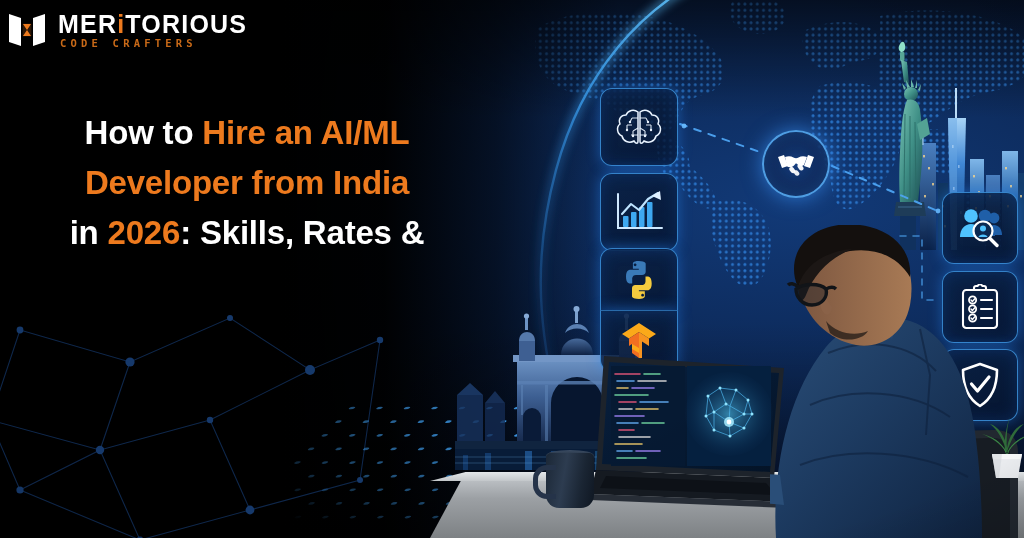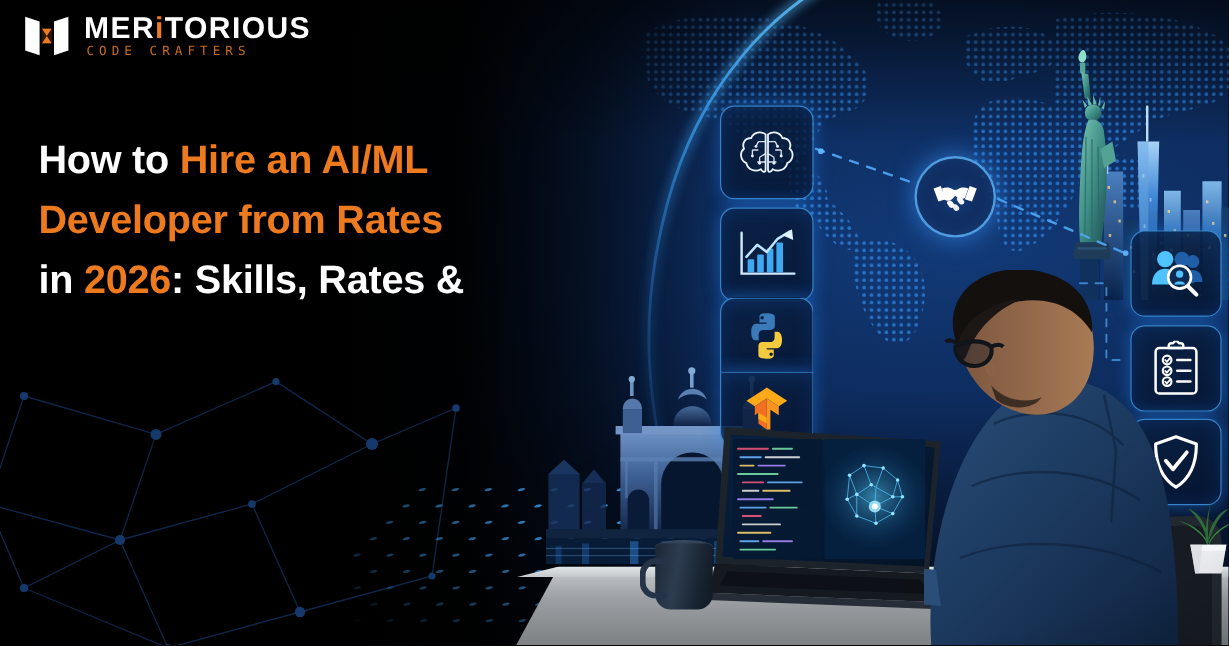--- a/index.html
+++ b/index.html
@@ -39,36 +39,37 @@
 
   
   .constellation{ position:absolute; left:-20px; top:300px; width:420px; height:260px; opacity:.75; }
   .constellation svg{ width:100%; height:100%; }
 
   
   .dotfloor{ position:absolute; left:290px; top:400px; width:300px; height:150px; }
   .dotfloor svg{ width:100%; height:100%; }
 
   
-  .logo{ position:absolute; left:20px; top:10px; display:flex; align-items:center; gap:12px; }
+  .logo{ position:absolute; left:8px; top:10px; display:flex; align-items:center; gap:12px; }
   .logo-mark{ width:38px; height:40px; }
   .logo-text{ display:flex; flex-direction:column; gap:1px; }
   .logo-word{ font-size:25px; font-weight:700; letter-spacing:1.2px; color:#fff; line-height:1; }
   .logo-word .i{ color:#ED7A1E; }
   .logo-tag{
-    font-size:10.5px; font-weight:400; letter-spacing:4.2px;
+    font-size:10.5px; font-weight:700; letter-spacing:4.2px;
     color:#C96A18; line-height:1; padding-left:2px;
     font-family:"DejaVu Sans Mono", monospace;
   }
 
   
   .headline{
     position:absolute; left:32px; top:108px; width:430px;
     font-size:33px; font-weight:700; line-height:1.52; color:#ffffff;
     letter-spacing:-.2px;
+    text-align:center;
   }
   .headline .hl-orange{ color:#ED7A1E; }
   .hl-line{ display:block; white-space:nowrap; }
 
   
   .icard{
     position:absolute; border-radius:12px;
     border:1.5px solid rgba(70,170,255,.72);
     background:linear-gradient(150deg, rgba(10,32,66,.88), rgba(6,20,46,.80));
     box-shadow:0 0 14px rgba(40,140,255,.42), inset 0 0 16px rgba(20,80,170,.30);
@@ -873,17 +874,17 @@
       <rect x="14.6" y="13.6" width="8.8" height="12.8" fill="#ED7A1E" opacity="0.18"></rect>
     </svg>
     <div class="logo-text">
       <div class="logo-word"><span>MER</span><span class="i">i</span><span>TORIOUS</span></div>
       <div class="logo-tag">CODE CRAFTERS</div>
     </div>
   </div>
 
   <h1 class="headline">
     <span class="hl-line"><span>How to </span><span class="hl-orange">Hire an AI/ML</span></span>
-    <span class="hl-line hl-orange">Developer from Rates</span>
+    <span class="hl-line hl-orange">Developer from India</span>
     <span class="hl-line"><span>in </span><span class="hl-orange">2026</span><span>: Skills, Rates &amp;</span></span>
   </h1>
 
 </div>
 
 </body></html>

